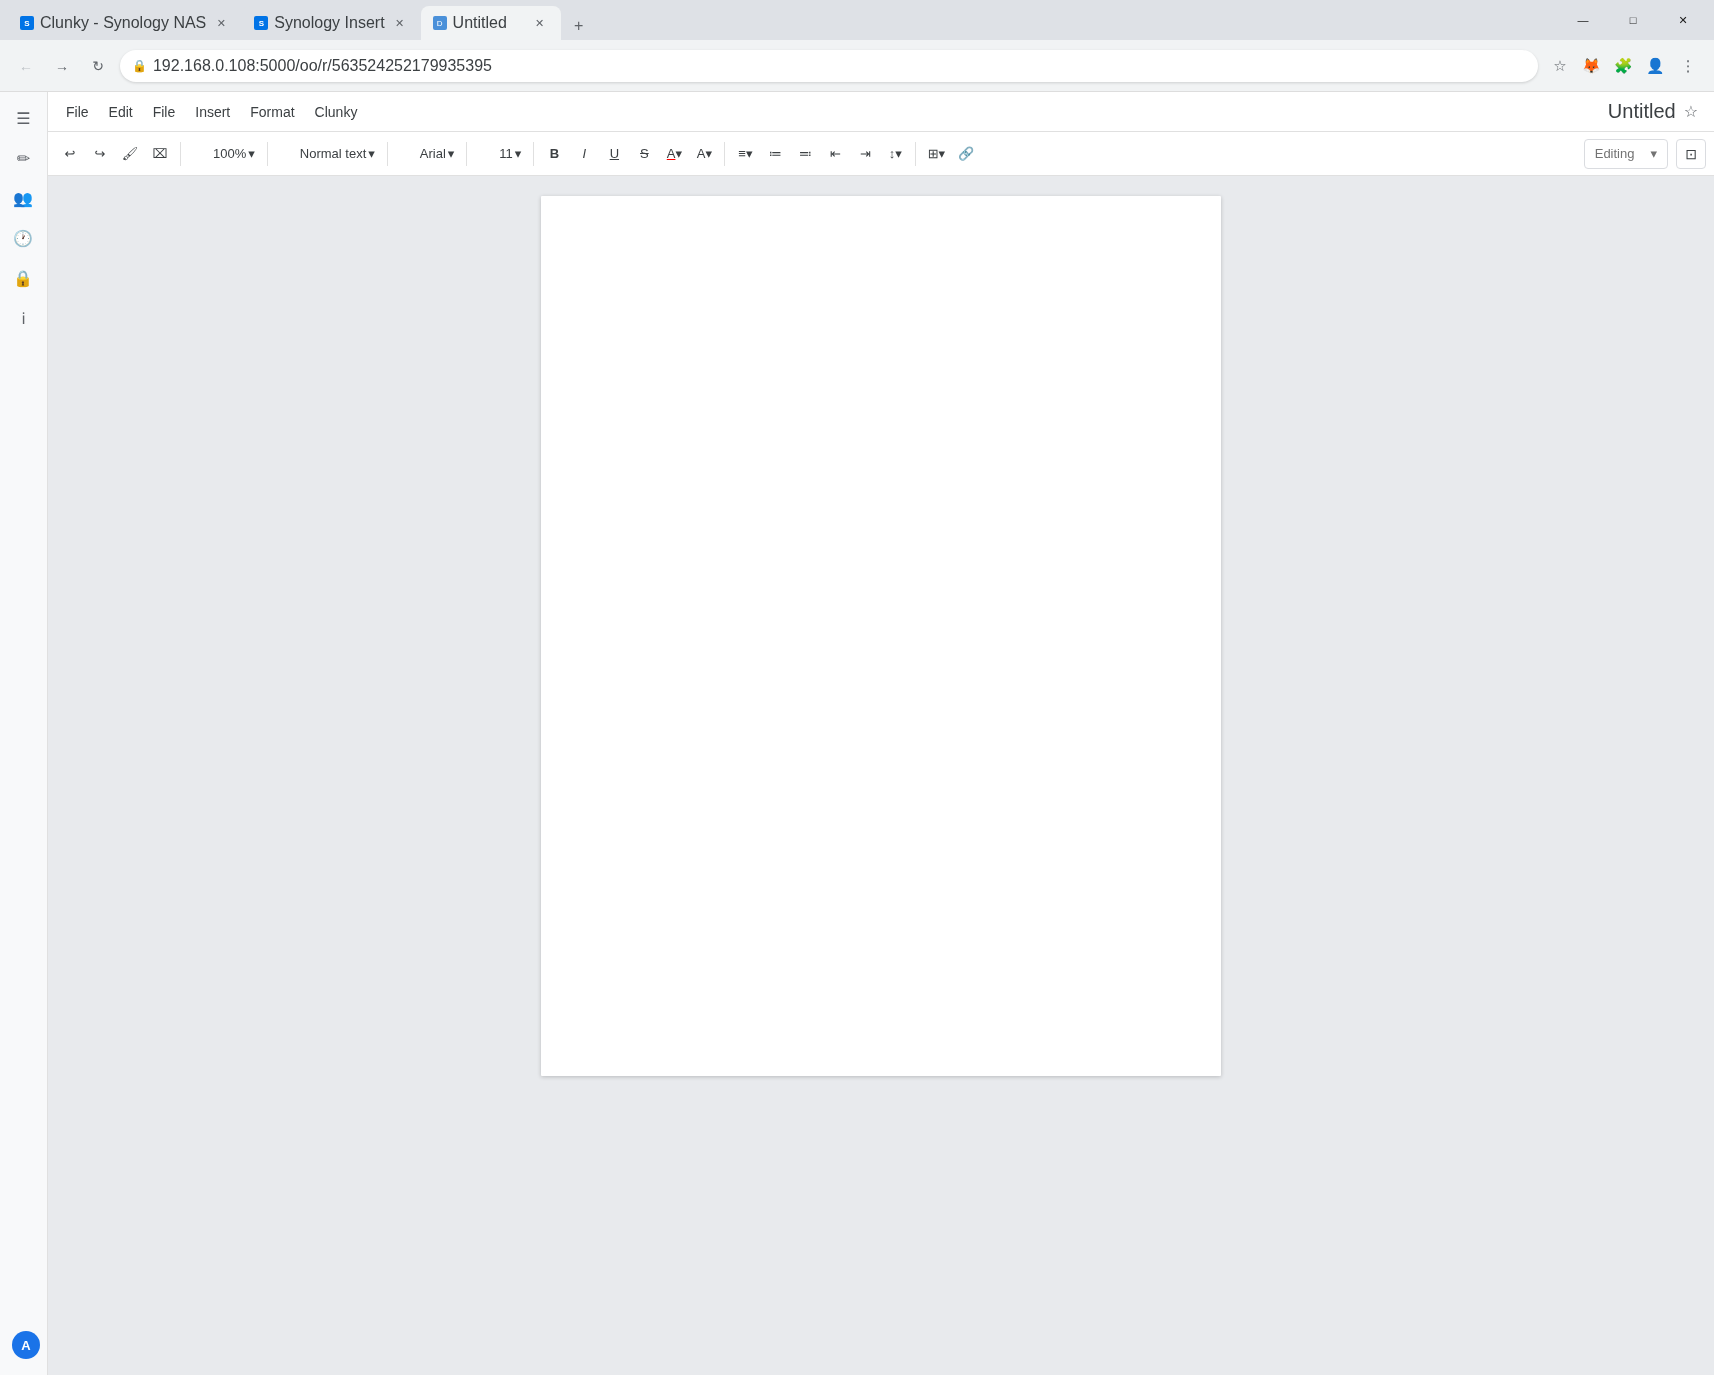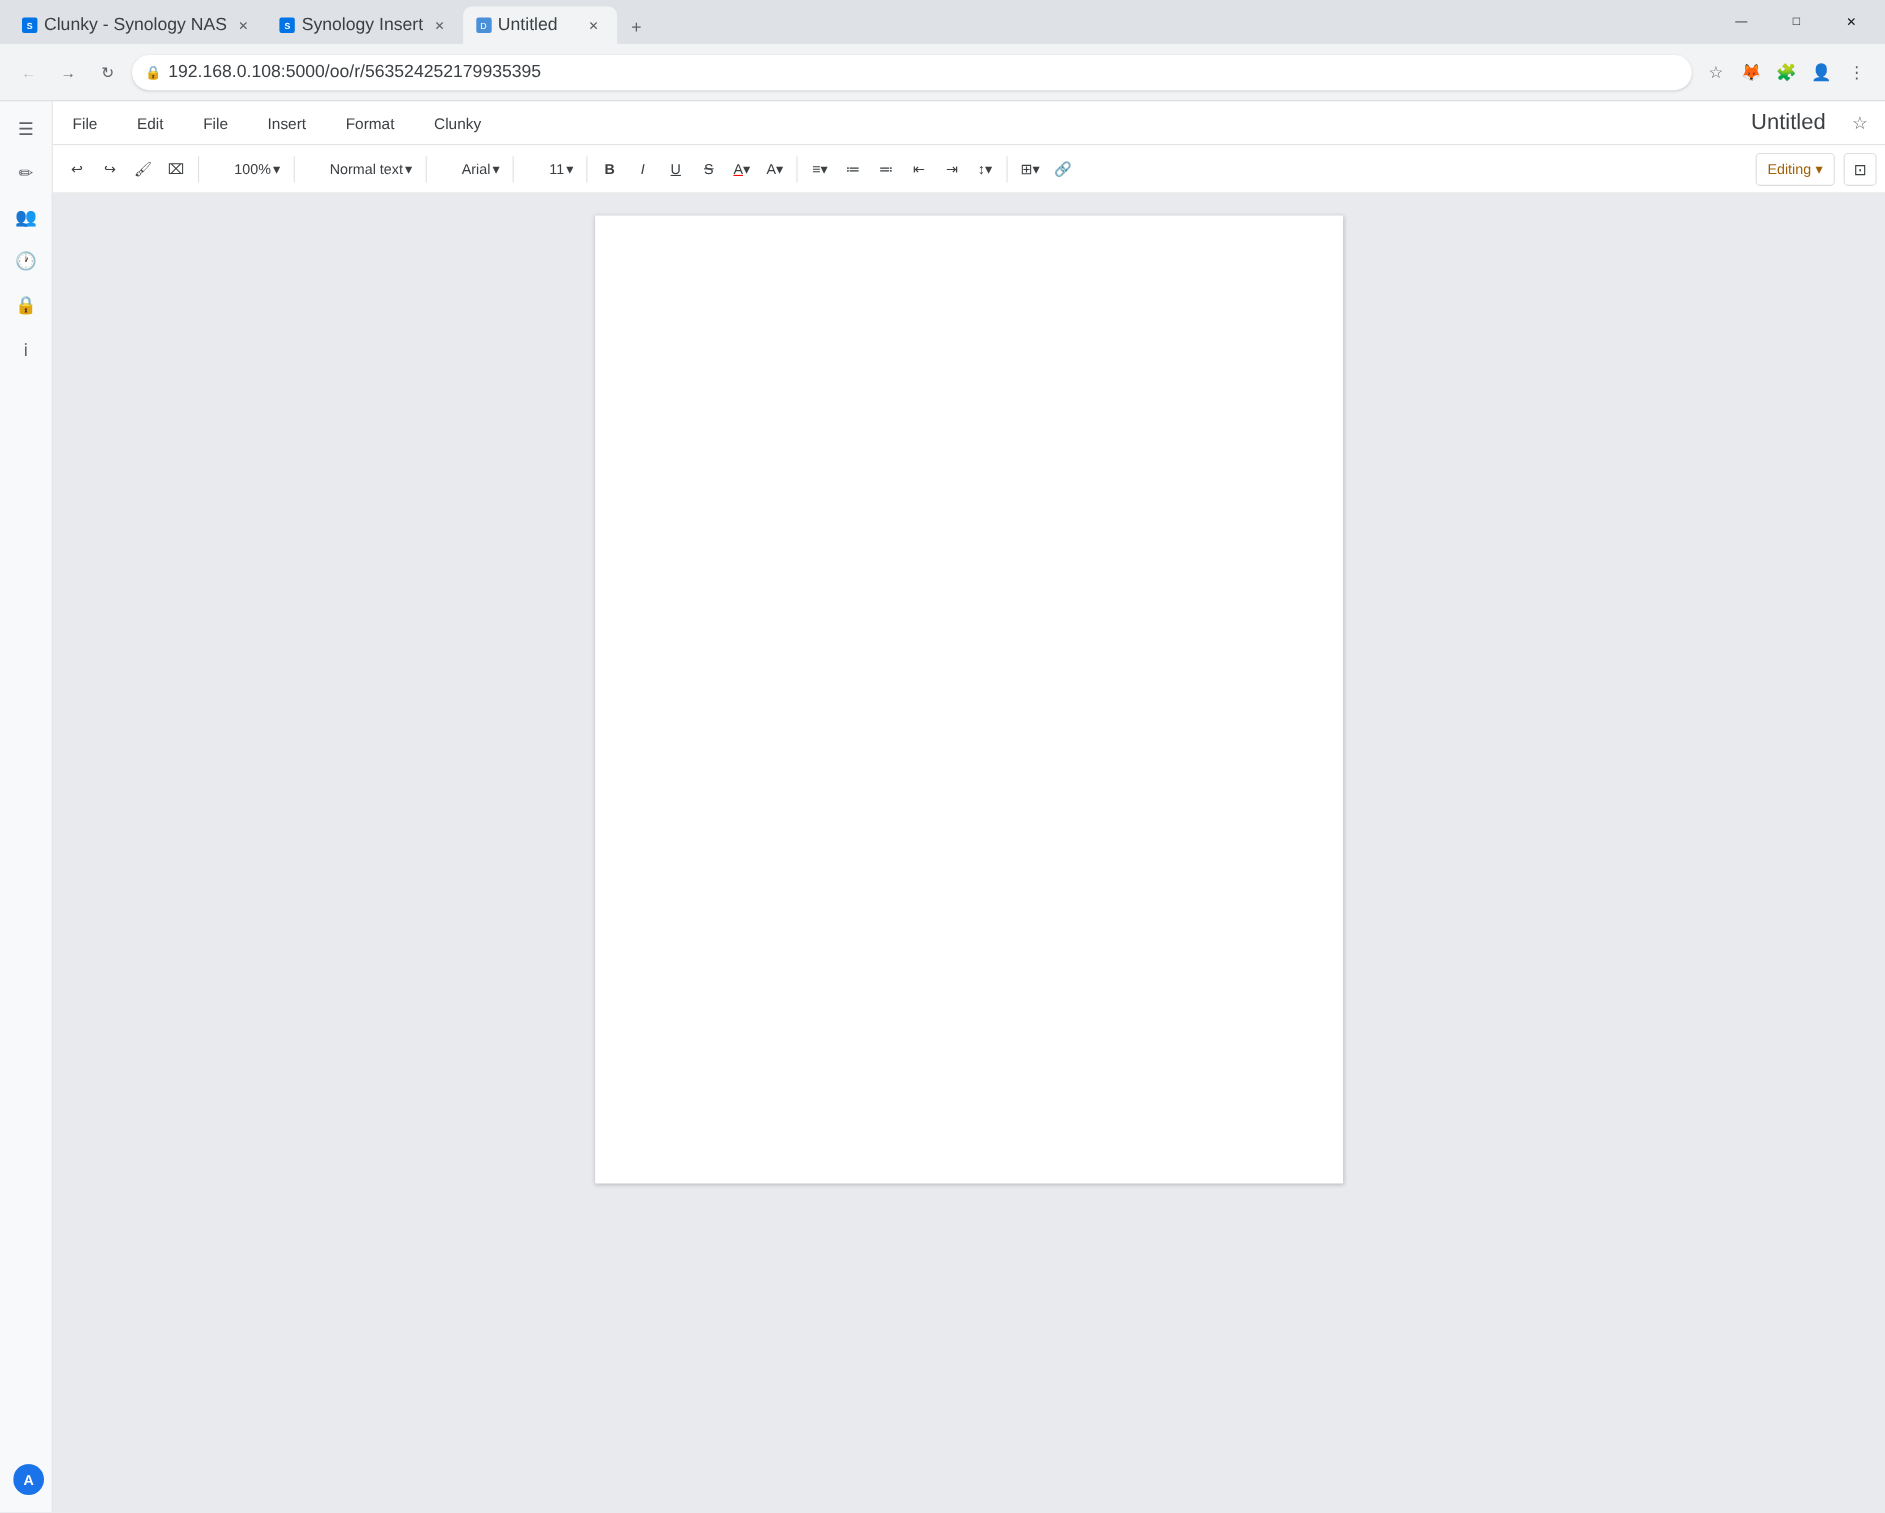--- a/index.html
+++ b/index.html
@@ -171,21 +171,21 @@
       flex-direction: column;
     }
 
     
     .menu-bar {
       background: #fff;
       height: 40px;
       display: flex;
       align-items: center;
       padding: 0 8px;
-      gap: 16px;
+      gap: 0;
       border-bottom: 1px solid #e0e0e0;
     }
     .menu-item {
       padding: 0 10px;
       height: 32px;
       display: flex;
       align-items: center;
       font-size: 14px;
       color: #3c4043;
       cursor: pointer;
@@ -253,27 +253,27 @@
     
     .editing-area {
       display: flex;
       align-items: center;
       margin-left: auto;
       gap: 8px;
     }
     .editing-dropdown {
       display: flex;
       align-items: center;
-      gap: 4px;
+      gap: 16px;
       padding: 0 10px;
       height: 30px;
       border-radius: 4px;
       border: 1px solid #dadce0;
       font-size: 13px;
-      color: #a16207;
+      color: #737373;
       cursor: pointer;
       background: #fff;
     }
     .layout-btn {
       width: 30px; height: 30px;
       display: flex; align-items: center; justify-content: center;
       border-radius: 4px;
       border: 1px solid #dadce0;
       font-size: 14px;
       color: #3c4043;

